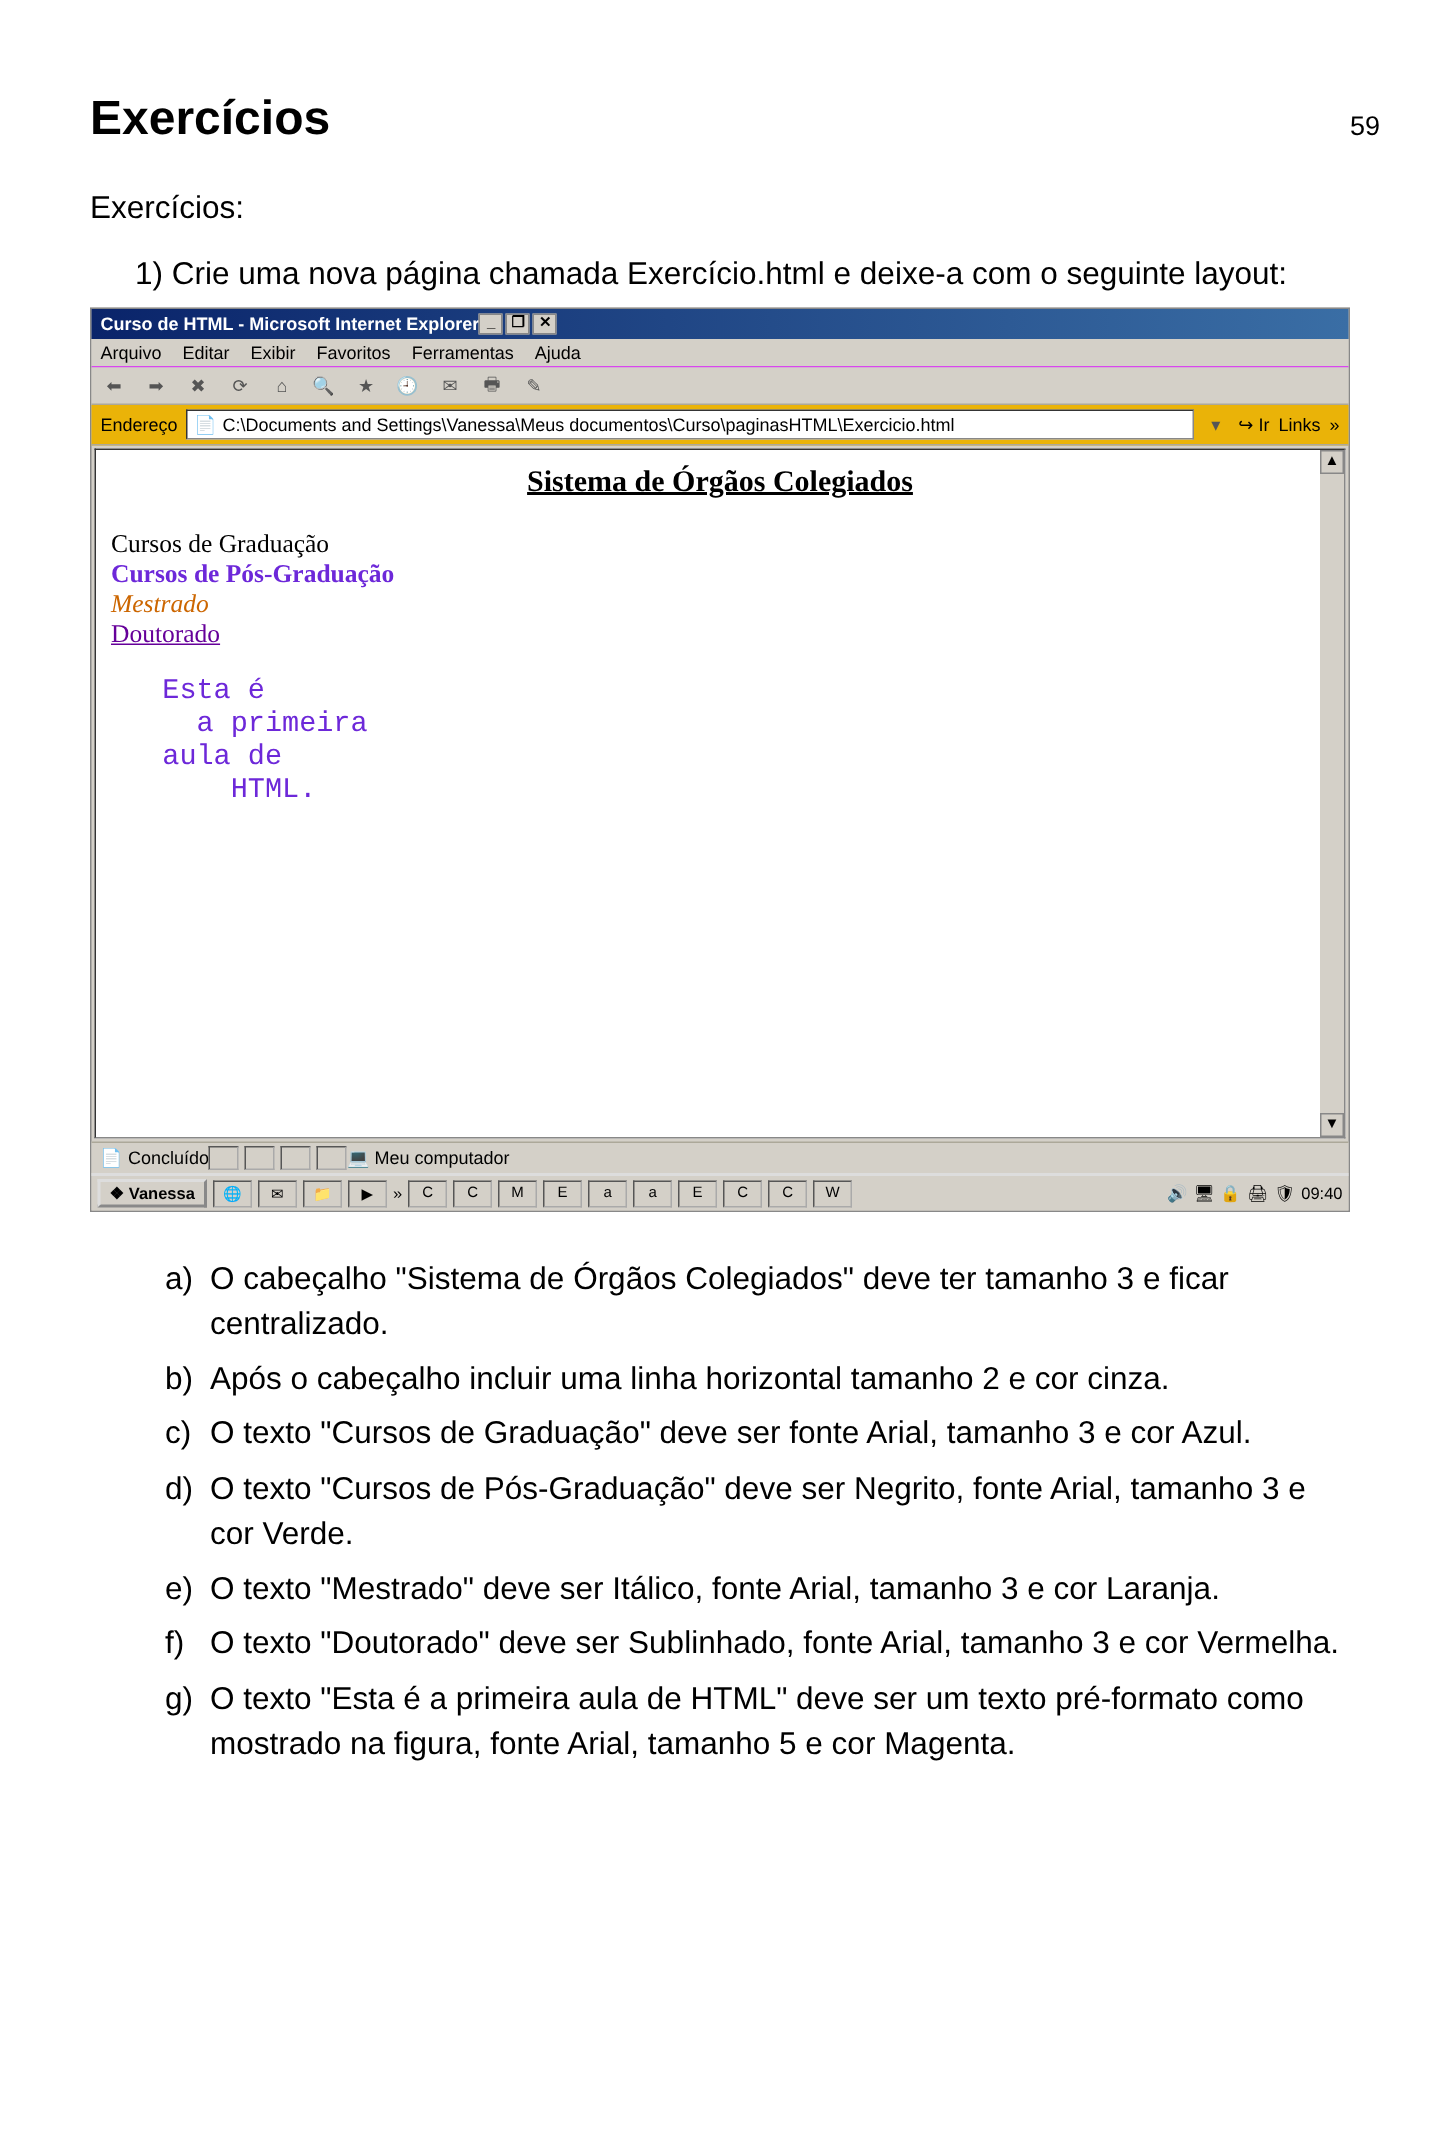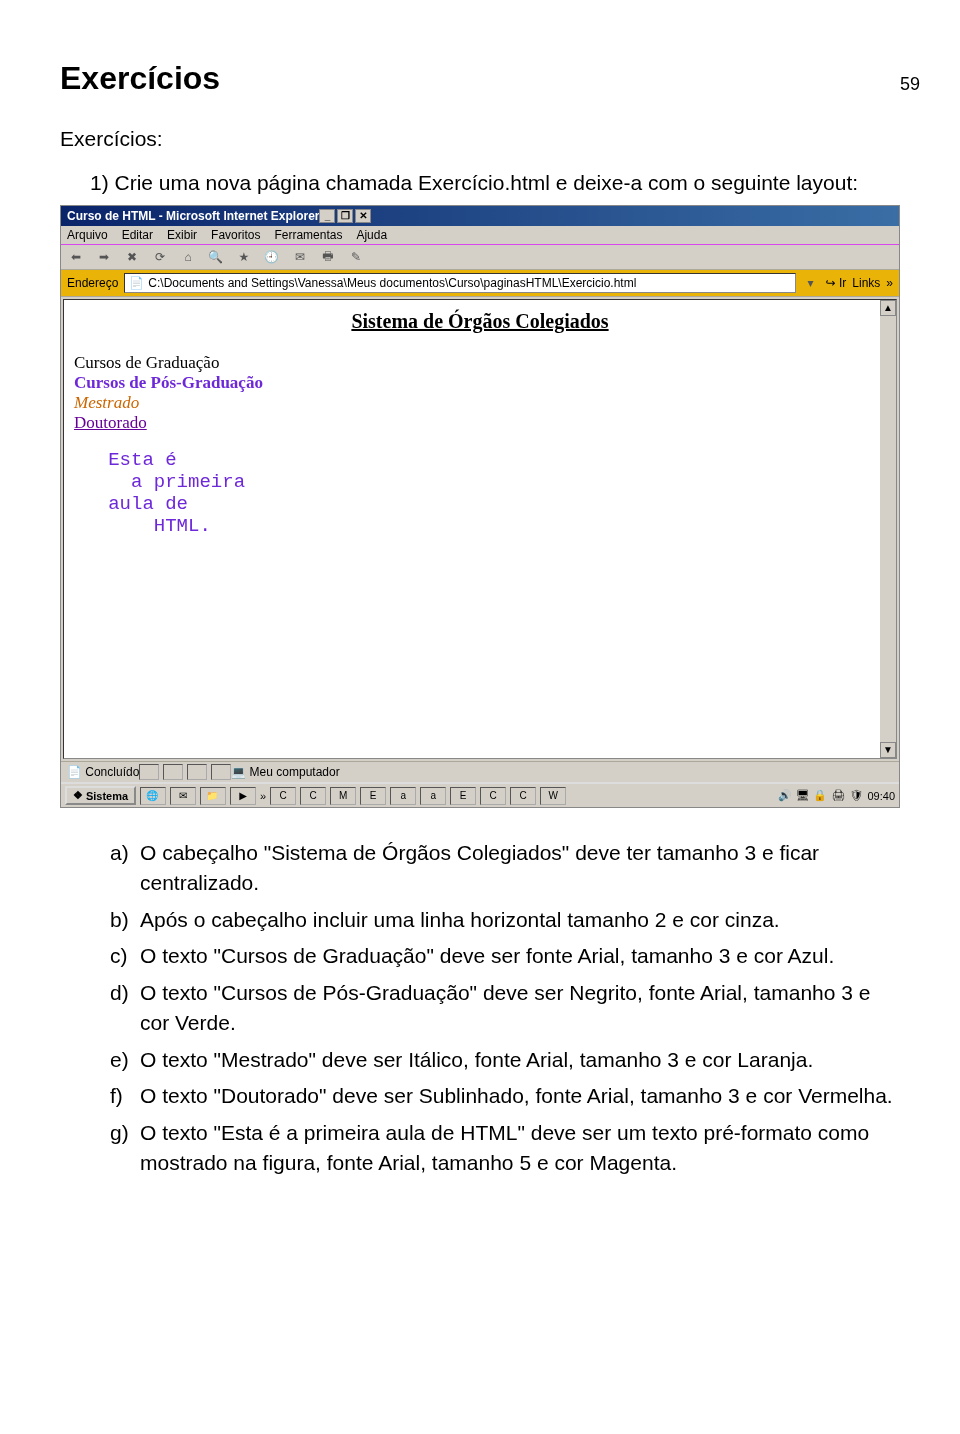--- a/index.html
+++ b/index.html
@@ -249,21 +249,21 @@
         <div class="seg"></div>
         <div class="seg"></div>
         <div class="seg"></div>
         <div class="seg"></div>
       </div>
       <span>💻 <span>Meu computador</span></span>
     </div>
     <div class="taskbar">
       <div class="startbtn">
         <span>❖</span>
-        <span>Sistema</span>
+        <span>Vanessa</span>
       </div>
       <span class="tbitem">🌐</span>
       <span class="tbitem">✉</span>
       <span class="tbitem">📁</span>
       <span class="tbitem">▶</span>
       <span>»</span>
       <span class="tbitem">C</span>
       <span class="tbitem">C</span>
       <span class="tbitem">M</span>
       <span class="tbitem">E</span>

